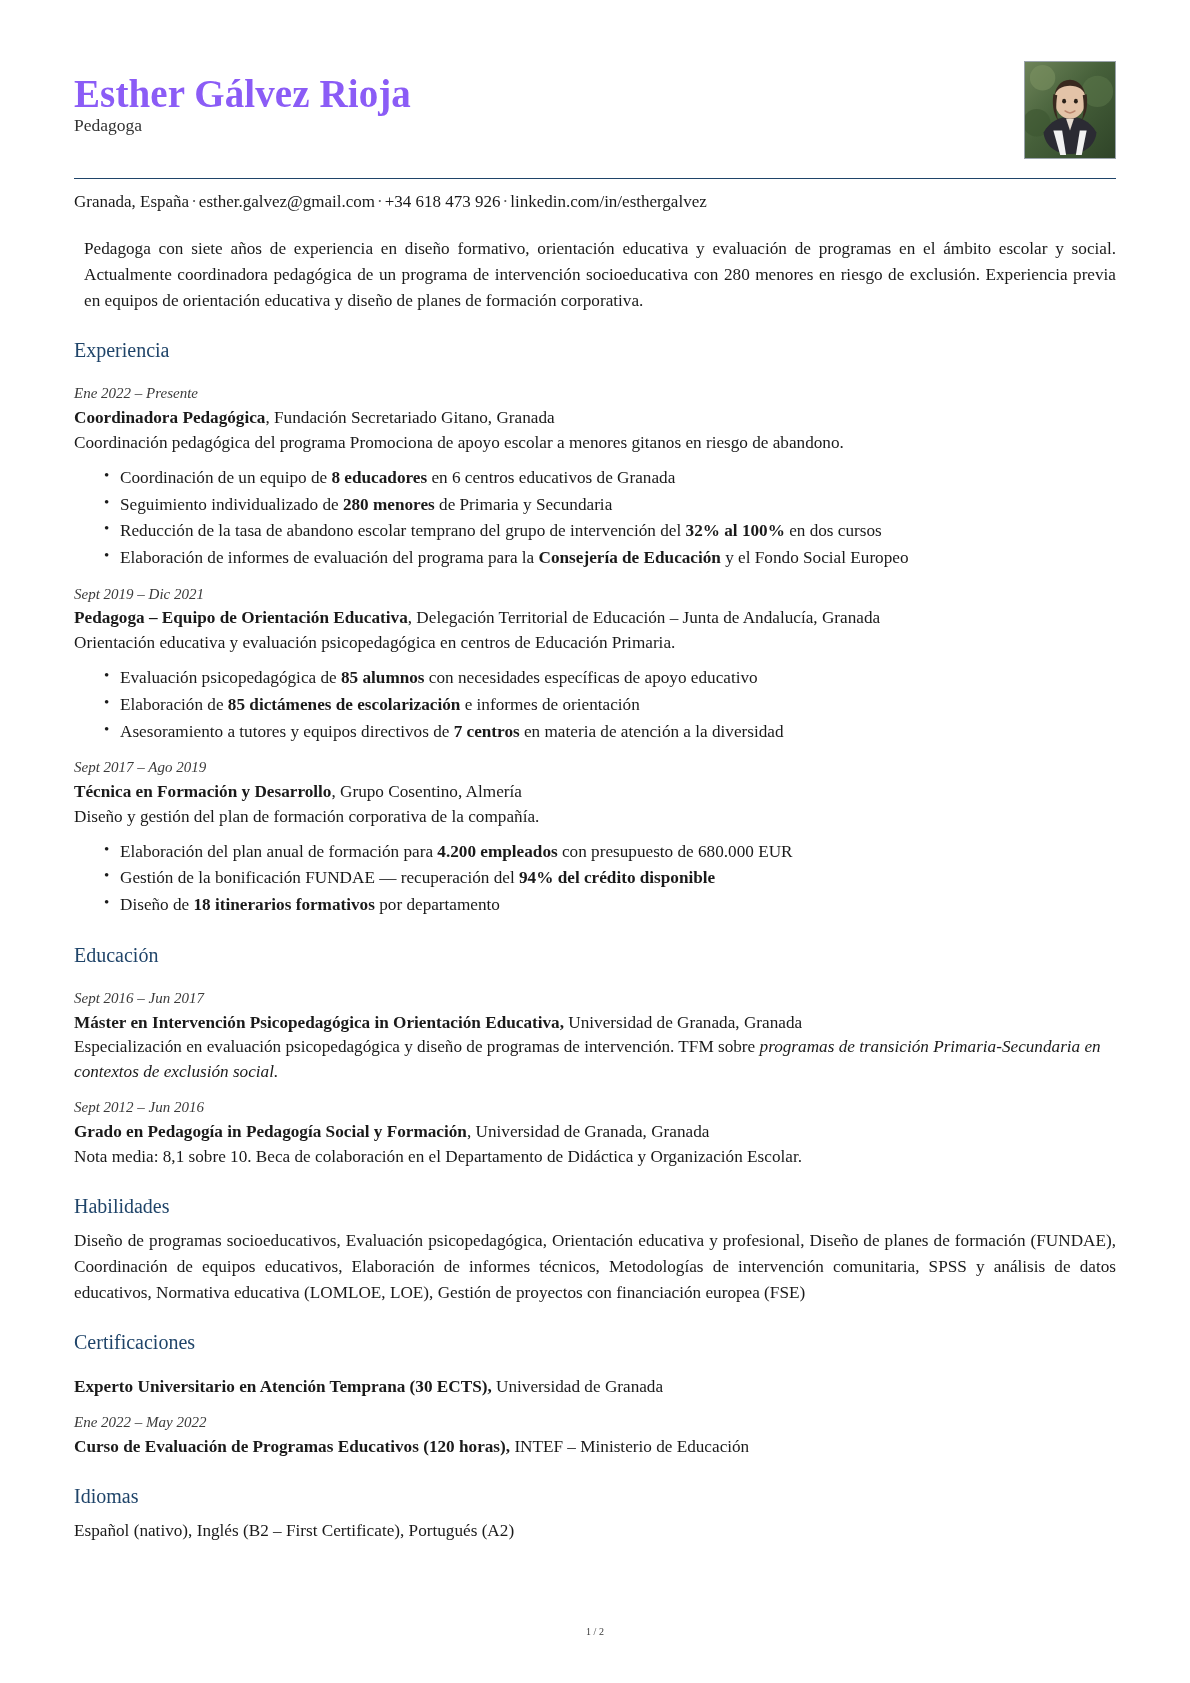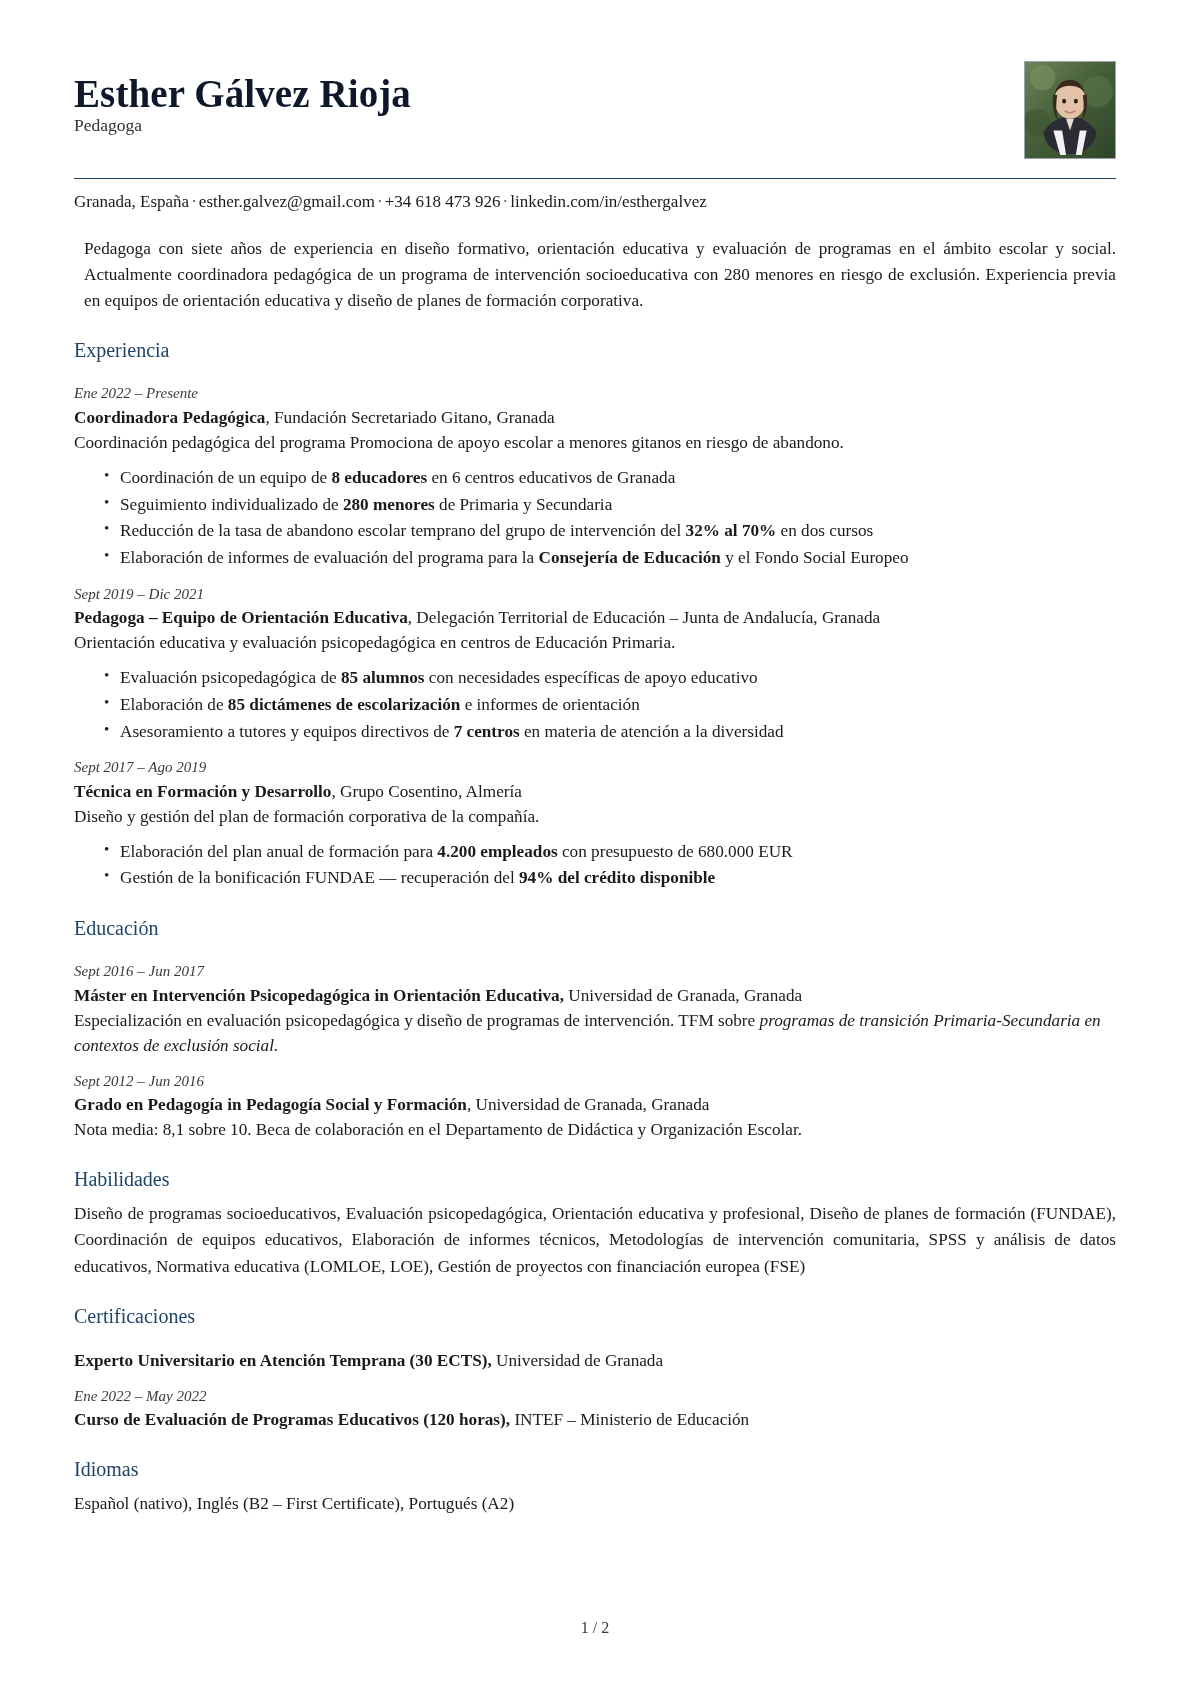--- a/index.html
+++ b/index.html
@@ -22,21 +22,21 @@
   
   .header {
     display: flex;
     align-items: flex-start;
     justify-content: space-between;
   }
   .header-left { padding-top: 16px; }
   .name {
     font-size: 39px;
     font-weight: bold;
-    color: #0f172a;
+    color: #8b5cf6;
     letter-spacing: 0.1px;
     line-height: 1.05;
     margin: 0;
   }
   .job-title {
     font-size: 17.5px;
     color: #333333;
     line-height: 1.2;
   }
   .photo {
@@ -130,21 +130,21 @@
     margin-top: 9px;
     text-align: justify;
   }
 
   .footer {
     position: absolute;
     left: 0;
     right: 0;
     bottom: 46px;
     text-align: center;
-    font-size: 16px;
+    font-size: 10px;
     color: #3a3a3a;
   }
 </style>
 </head>
 <body>
 
 <div class="page">
 
   <div class="header">
     <div class="header-left">
@@ -190,21 +190,21 @@
   <div class="section">
     <h2 class="section-title">Experiencia</h2>
 
     <div class="entry">
       <div class="entry-date">Ene 2022 – Presente</div>
       <div class="entry-head"><b>Coordinadora Pedagógica</b><span>, Fundación Secretariado Gitano, Granada</span></div>
       <div class="entry-desc">Coordinación pedagógica del programa Promociona de apoyo escolar a menores gitanos en riesgo de abandono.</div>
       <ul class="bullets">
         <li><span>Coordinación de un equipo de </span><b>8 educadores</b><span> en 6 centros educativos de Granada</span></li>
         <li><span>Seguimiento individualizado de </span><b>280 menores</b><span> de Primaria y Secundaria</span></li>
-        <li><span>Reducción de la tasa de abandono escolar temprano del grupo de intervención del </span><b>32% al 70%</b><span> en dos cursos</span></li>
+        <li><span>Reducción de la tasa de abandono escolar temprano del grupo de intervención del </span><b>32% al 100%</b><span> en dos cursos</span></li>
         <li><span>Elaboración de informes de evaluación del programa para la </span><b>Consejería de Educación</b><span> y el Fondo Social Europeo</span></li>
       </ul>
     </div>
 
     <div class="entry">
       <div class="entry-date">Sept 2019 – Dic 2021</div>
       <div class="entry-head"><b>Pedagoga – Equipo de Orientación Educativa</b><span>, Delegación Territorial de Educación – Junta de Andalucía, Granada</span></div>
       <div class="entry-desc">Orientación educativa y evaluación psicopedagógica en centros de Educación Primaria.</div>
       <ul class="bullets">
         <li><span>Evaluación psicopedagógica de </span><b>85 alumnos</b><span> con necesidades específicas de apoyo educativo</span></li>
@@ -213,20 +213,21 @@
       </ul>
     </div>
 
     <div class="entry">
       <div class="entry-date">Sept 2017 – Ago 2019</div>
       <div class="entry-head"><b>Técnica en Formación y Desarrollo</b><span>, Grupo Cosentino, Almería</span></div>
       <div class="entry-desc">Diseño y gestión del plan de formación corporativa de la compañía.</div>
       <ul class="bullets">
         <li><span>Elaboración del plan anual de formación para </span><b>4.200 empleados</b><span> con presupuesto de 680.000 EUR</span></li>
         <li><span>Gestión de la bonificación FUNDAE — recuperación del </span><b>94% del crédito disponible</b><span></span></li>
+        <li><span>Diseño de </span><b>18 itinerarios formativos</b><span> por departamento</span></li>
       </ul>
     </div>
   </div>
 
   <div class="section">
     <h2 class="section-title">Educación</h2>
 
     <div class="entry">
       <div class="entry-date">Sept 2016 – Jun 2017</div>
       <div class="entry-head"><b>Máster en Intervención Psicopedagógica in Orientación Educativa,</b><span> Universidad de Granada, Granada</span></div>

